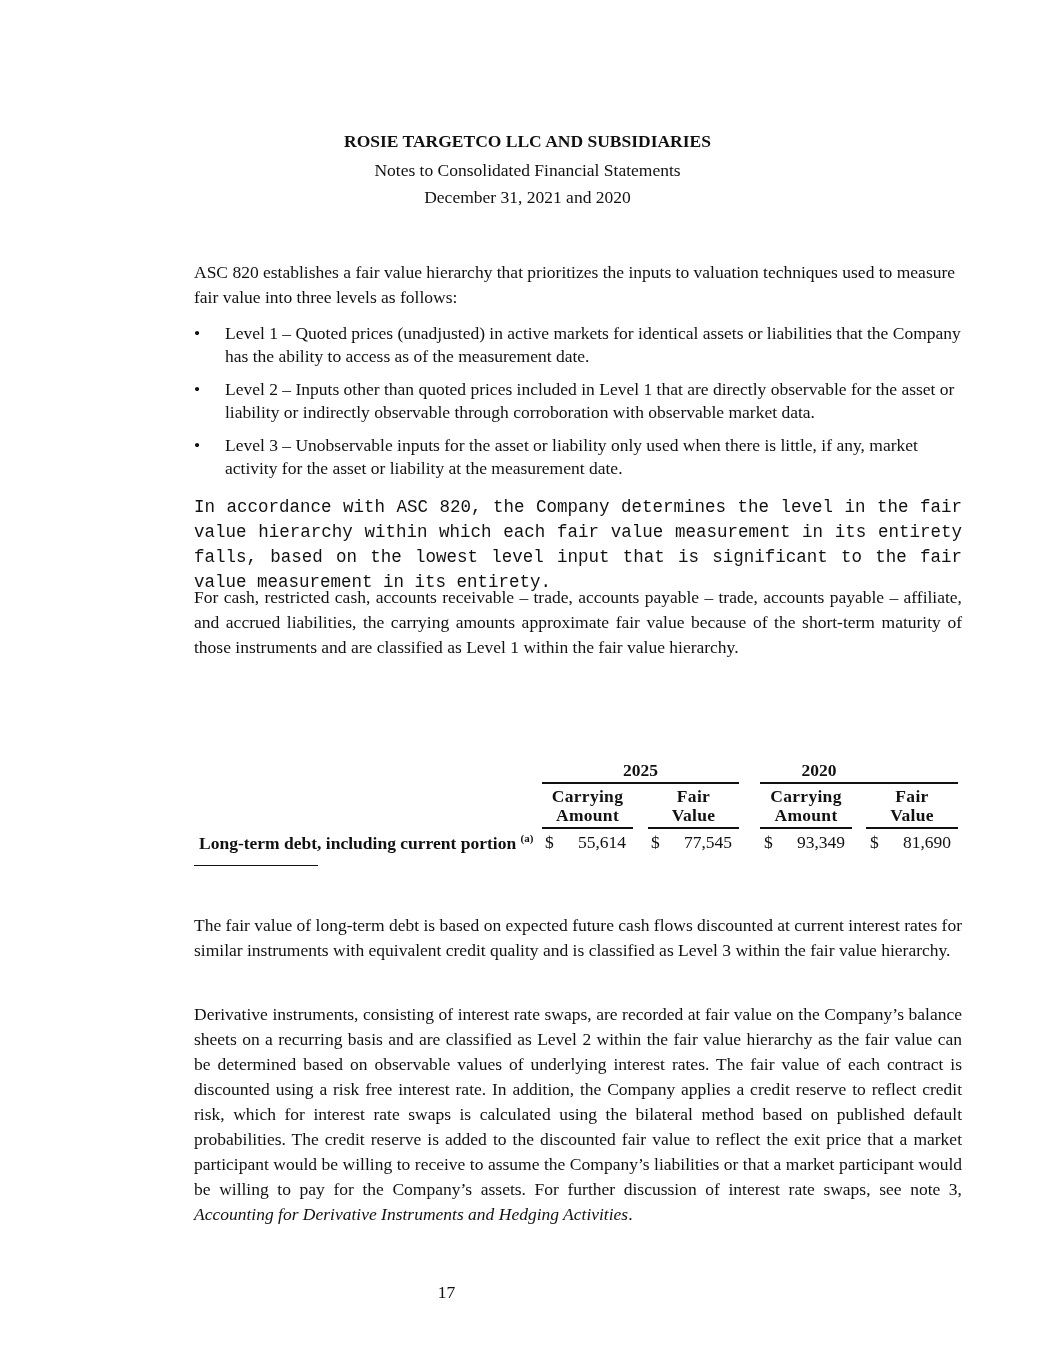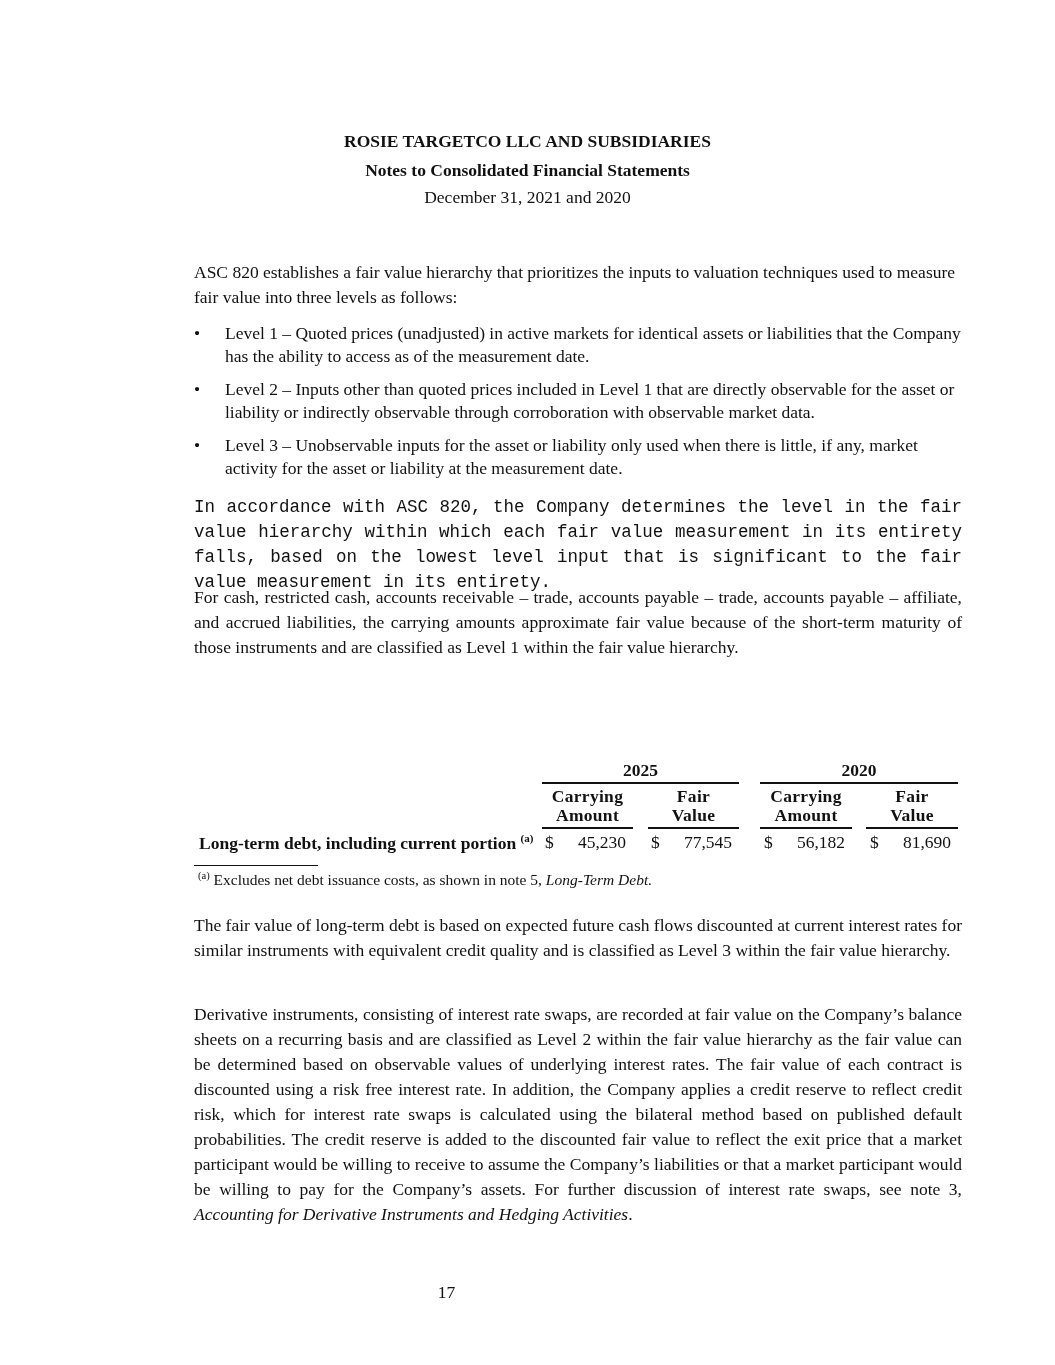--- a/index.html
+++ b/index.html
@@ -4,21 +4,21 @@
 <style>
   html, body { margin: 0; padding: 0; background: #ffffff; }
   body {
     width: 1055px; height: 1365px; position: relative; overflow: hidden;
     font-family: "Liberation Serif", "DejaVu Serif", serif;
     color: #111111;
   }
   .page { position: absolute; left: 0; top: 0; width: 1055px; height: 1365px; }
   .header { position: absolute; left: 0; width: 1055px; text-align: center; font-size: 17.5px; }
   .h-company { top: 131px; font-weight: bold; }
-  .h-notes { top: 160px; font-weight: bold; }
+  .h-notes { top: 160px; }
   .h-date { top: 187px; }
 
   .para {
     position: absolute; left: 194px; width: 768px;
     font-size: 17.5px; line-height: 25px; text-align: justify;
   }
   .p1 { top: 260px; text-align: left; }
   .bullets { position: absolute; left: 194px; width: 768px; font-size: 17.5px; line-height: 22.6px; }
   .bullet { position: absolute; left: 0; width: 768px; }
   .bullet .dot { position: absolute; left: 0; top: 0; }
@@ -74,21 +74,21 @@
       <span class="dot">•</span>
       <span class="btext">Level 3 – Unobservable inputs for the asset or liability only used when there is little, if any, market activity for the asset or liability at the measurement date.</span>
     </div>
   </div>
 
   <div class="para p2">In accordance with ASC 820, the Company determines the level in the fair value hierarchy within which each fair value measurement in its entirety falls, based on the lowest level input that is significant to the fair value measurement in its entirety.</div>
   <div class="para p3">For cash, restricted cash, accounts receivable – trade, accounts payable – trade, accounts payable – affiliate, and accrued liabilities, the carrying amounts approximate fair value because of the short-term maturity of those instruments and are classified as Level 1 within the fair value hierarchy.</div>
 
   <div class="tbl">
     <div class="yr" style="left:542px;width:197px;">2025</div>
-    <div class="yr" style="left:760px;width:198px;">2020</div>
+    <div class="yr" style="left:720px;width:198px;">2020</div>
     <div class="rule" style="left:542px;top:782px;width:197px;"></div>
     <div class="rule" style="left:760px;top:782px;width:198px;"></div>
 
     <div class="colh" style="left:542px;width:91px;">
       <div>Carrying</div>
       <div>Amount</div>
     </div>
     <div class="colh" style="left:648px;width:91px;">
       <div>Fair</div>
       <div>Value</div>
@@ -107,39 +107,35 @@
     <div class="rule" style="left:760px;top:827px;width:92px;"></div>
     <div class="rule" style="left:866px;top:827px;width:92px;"></div>
 
     <div class="rowlabel">
       <span>Long-term debt, including current portion</span>
       <sup>(a)</sup>
     </div>
 
     <div class="cell" style="left:545px;width:81px;">
       <span class="cur">$</span>
-      <span class="num">45,230</span>
+      <span class="num">55,614</span>
     </div>
     <div class="cell" style="left:651px;width:81px;">
       <span class="cur">$</span>
       <span class="num">77,545</span>
     </div>
     <div class="cell" style="left:764px;width:81px;">
       <span class="cur">$</span>
-      <span class="num">56,182</span>
+      <span class="num">93,349</span>
     </div>
     <div class="cell" style="left:870px;width:81px;">
       <span class="cur">$</span>
       <span class="num">81,690</span>
     </div>
   </div>
 
   <div class="fn-rule"></div>
-  <div class="footnote">
-    <sup>(a)</sup>
-    <span>Excludes net debt issuance costs, as shown in note 5, </span><span class="italic">Long-Term Debt.</span>
-  </div>
 
   <div class="para p5">The fair value of long-term debt is based on expected future cash flows discounted at current interest rates for similar instruments with equivalent credit quality and is classified as Level 3 within the fair value hierarchy.</div>
   <div class="para p6"><span>Derivative instruments, consisting of interest rate swaps, are recorded at fair value on the Company’s balance sheets on a recurring basis and are classified as Level 2 within the fair value hierarchy as the fair value can be determined based on observable values of underlying interest rates. The fair value of each contract is discounted using a risk free interest rate. In addition, the Company applies a credit reserve to reflect credit risk, which for interest rate swaps is calculated using the bilateral method based on published default probabilities. The credit reserve is added to the discounted fair value to reflect the exit price that a market participant would be willing to receive to assume the Company’s liabilities or that a market participant would be willing to pay for the Company’s assets. For further discussion of interest rate swaps, see note 3, </span><span class="italic">Accounting for Derivative Instruments and Hedging Activities</span><span>.</span></div>
 
   <div class="pageno">17</div>
 </div>
 
 </body></html>

